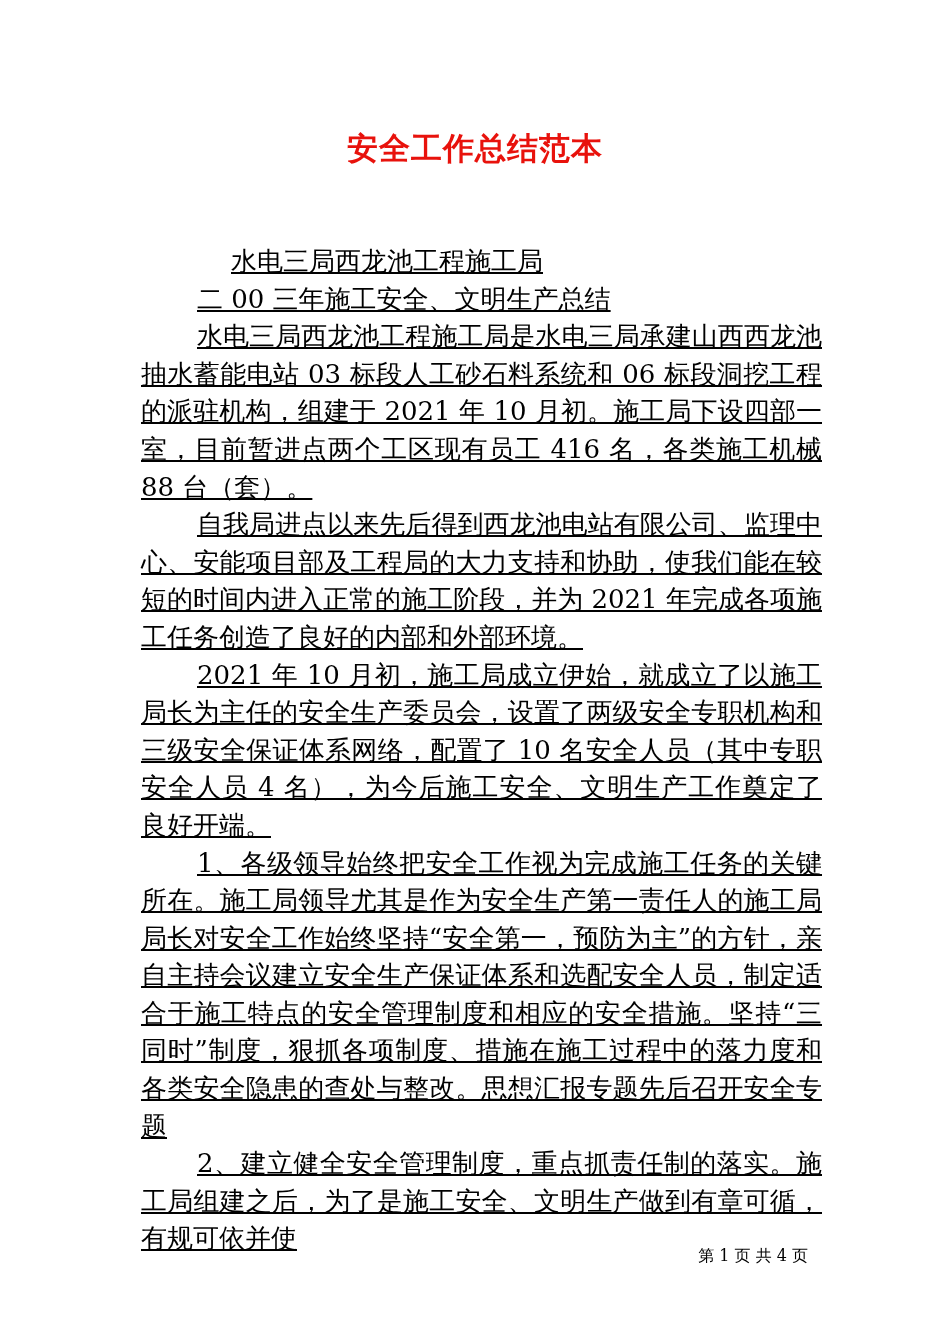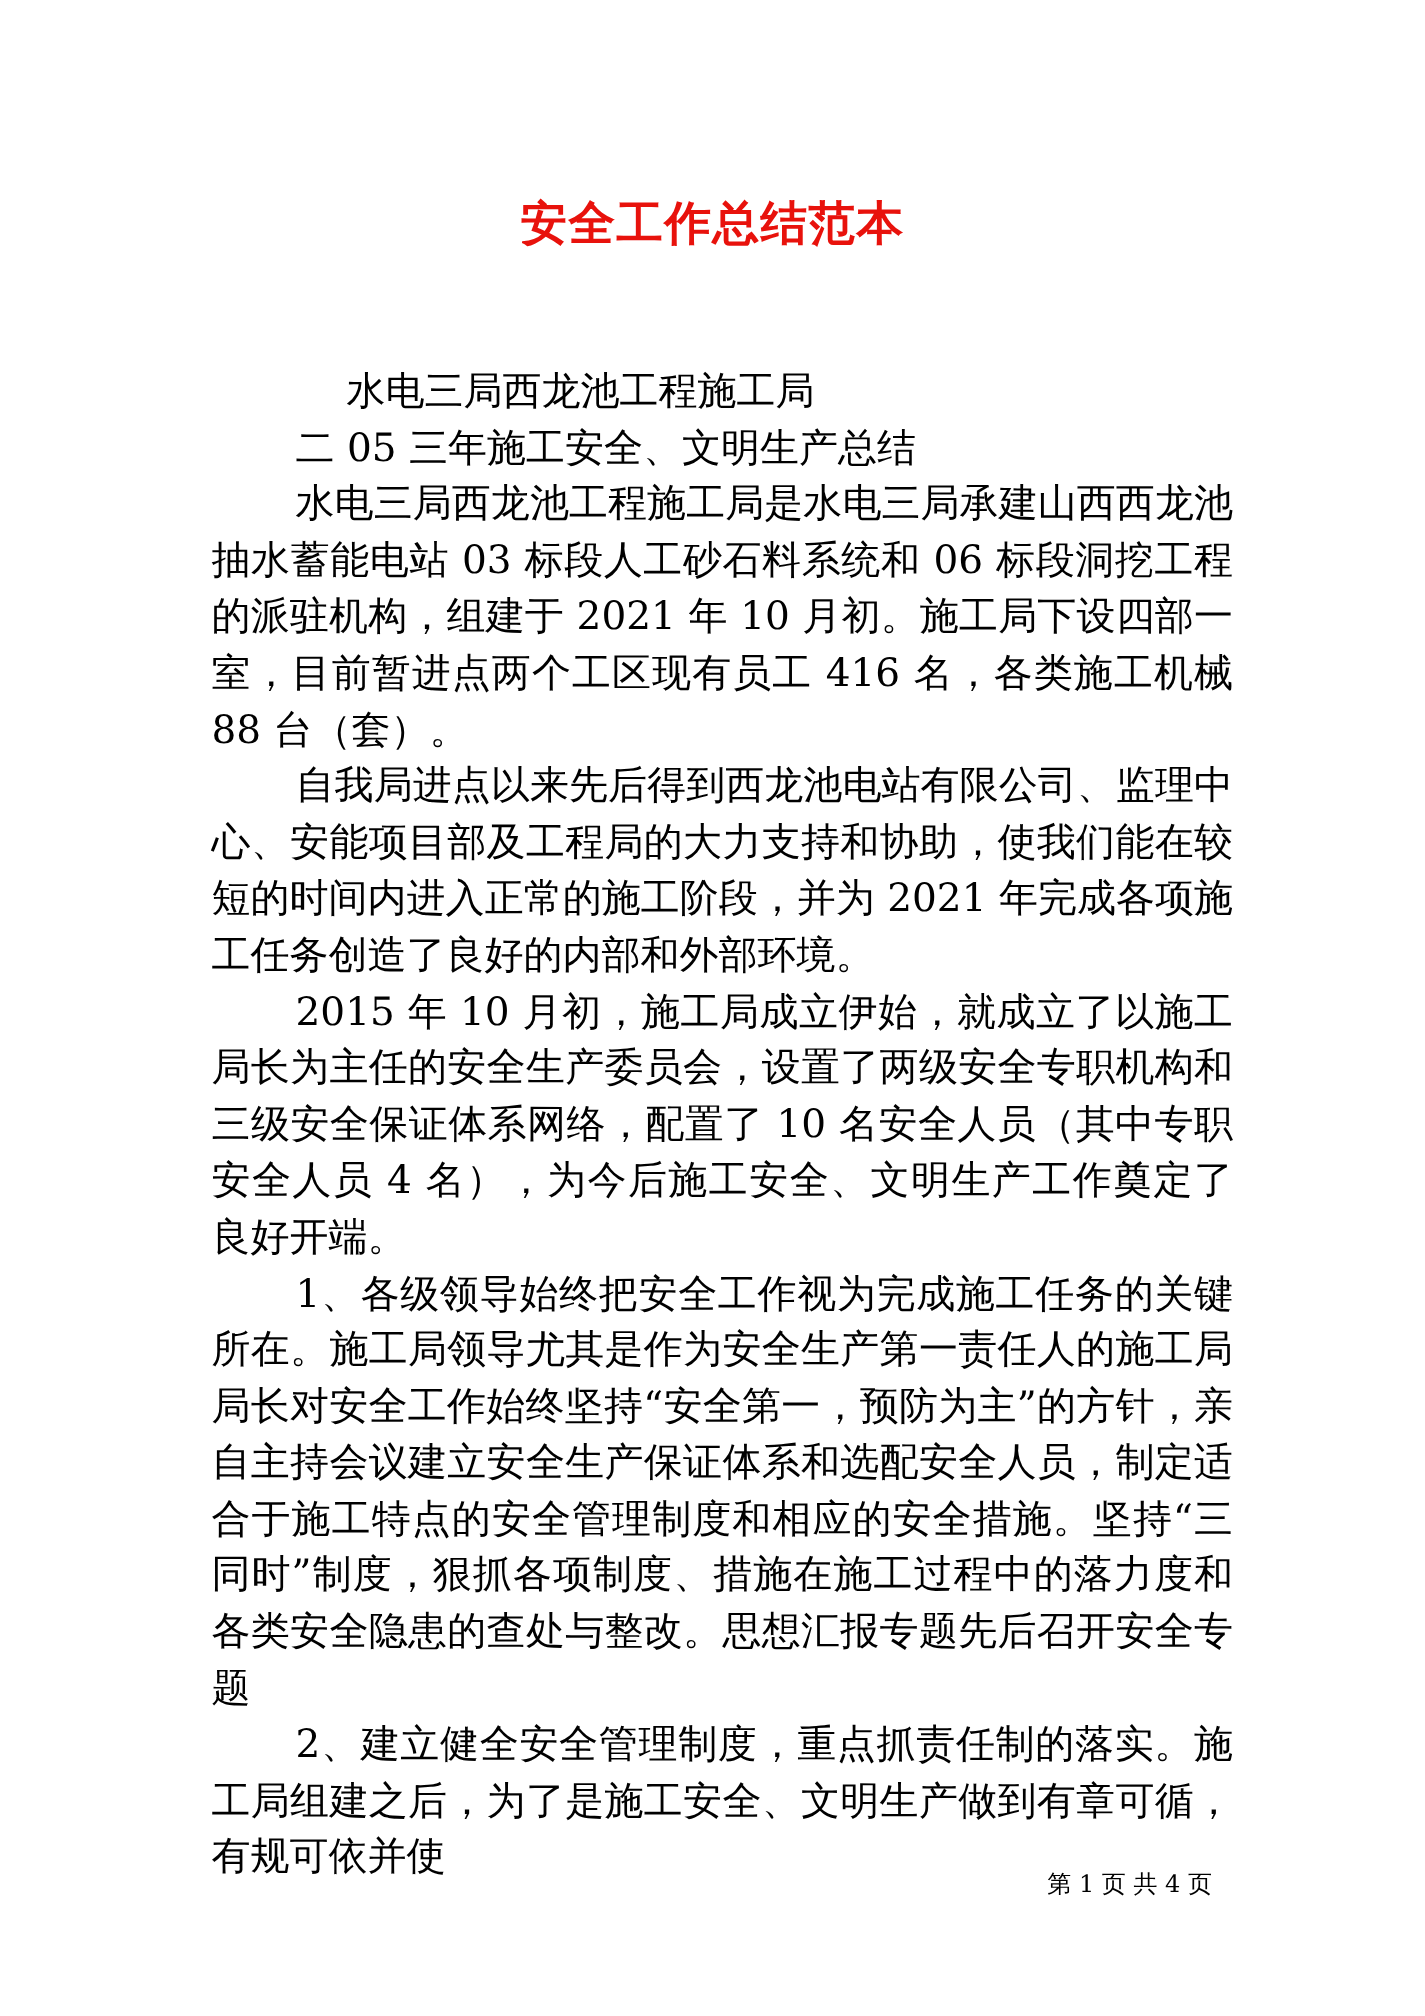--- a/index.html
+++ b/index.html
@@ -34,20 +34,21 @@
     top: 243px;
     left: 141px;
     width: 681px;
     font-size: 26px;
     line-height: 37.6px;
     text-align: justify;
   }
   .doc-body p {
     margin: 0;
     padding: 0;
+    text-decoration: underline;
   }
   .ind {
     text-indent: 56px;
   }
   .ind-xl {
     text-indent: 90px;
   }
   .page-footer {
     position: absolute;
     top: 1246px;
@@ -59,23 +60,23 @@
 </style>
 </head>
 <body>
 
 <div class="page">
 
   <h1 class="doc-title">安全工作总结范本</h1>
 
   <div class="doc-body">
     <p class="ind-xl">水电三局西龙池工程施工局</p>
-    <p class="ind">二 05 三年施工安全、文明生产总结</p>
+    <p class="ind">二 00 三年施工安全、文明生产总结</p>
     <p class="ind">水电三局西龙池工程施工局是水电三局承建山西西龙池抽水蓄能电站 03 标段人工砂石料系统和 06 标段洞挖工程的派驻机构，组建于 2021 年 10 月初。施工局下设四部一室，目前暂进点两个工区现有员工 416 名，各类施工机械 88 台（套）。</p>
     <p class="ind">自我局进点以来先后得到西龙池电站有限公司、监理中心、安能项目部及工程局的大力支持和协助，使我们能在较短的时间内进入正常的施工阶段，并为 2021 年完成各项施工任务创造了良好的内部和外部环境。</p>
-    <p class="ind">2015 年 10 月初，施工局成立伊始，就成立了以施工局长为主任的安全生产委员会，设置了两级安全专职机构和三级安全保证体系网络，配置了 10 名安全人员（其中专职安全人员 4 名），为今后施工安全、文明生产工作奠定了良好开端。</p>
+    <p class="ind">2021 年 10 月初，施工局成立伊始，就成立了以施工局长为主任的安全生产委员会，设置了两级安全专职机构和三级安全保证体系网络，配置了 10 名安全人员（其中专职安全人员 4 名），为今后施工安全、文明生产工作奠定了良好开端。</p>
     <p class="ind">1、各级领导始终把安全工作视为完成施工任务的关键所在。施工局领导尤其是作为安全生产第一责任人的施工局局长对安全工作始终坚持“安全第一，预防为主”的方针，亲自主持会议建立安全生产保证体系和选配安全人员，制定适合于施工特点的安全管理制度和相应的安全措施。坚持“三同时”制度，狠抓各项制度、措施在施工过程中的落力度和各类安全隐患的查处与整改。思想汇报专题先后召开安全专题</p>
     <p class="ind">2、建立健全安全管理制度，重点抓责任制的落实。施工局组建之后，为了是施工安全、文明生产做到有章可循，有规可依并使</p>
   </div>
 
   <div class="page-footer">第 1 页 共 4 页</div>
 
 </div>
 
 </body></html>

